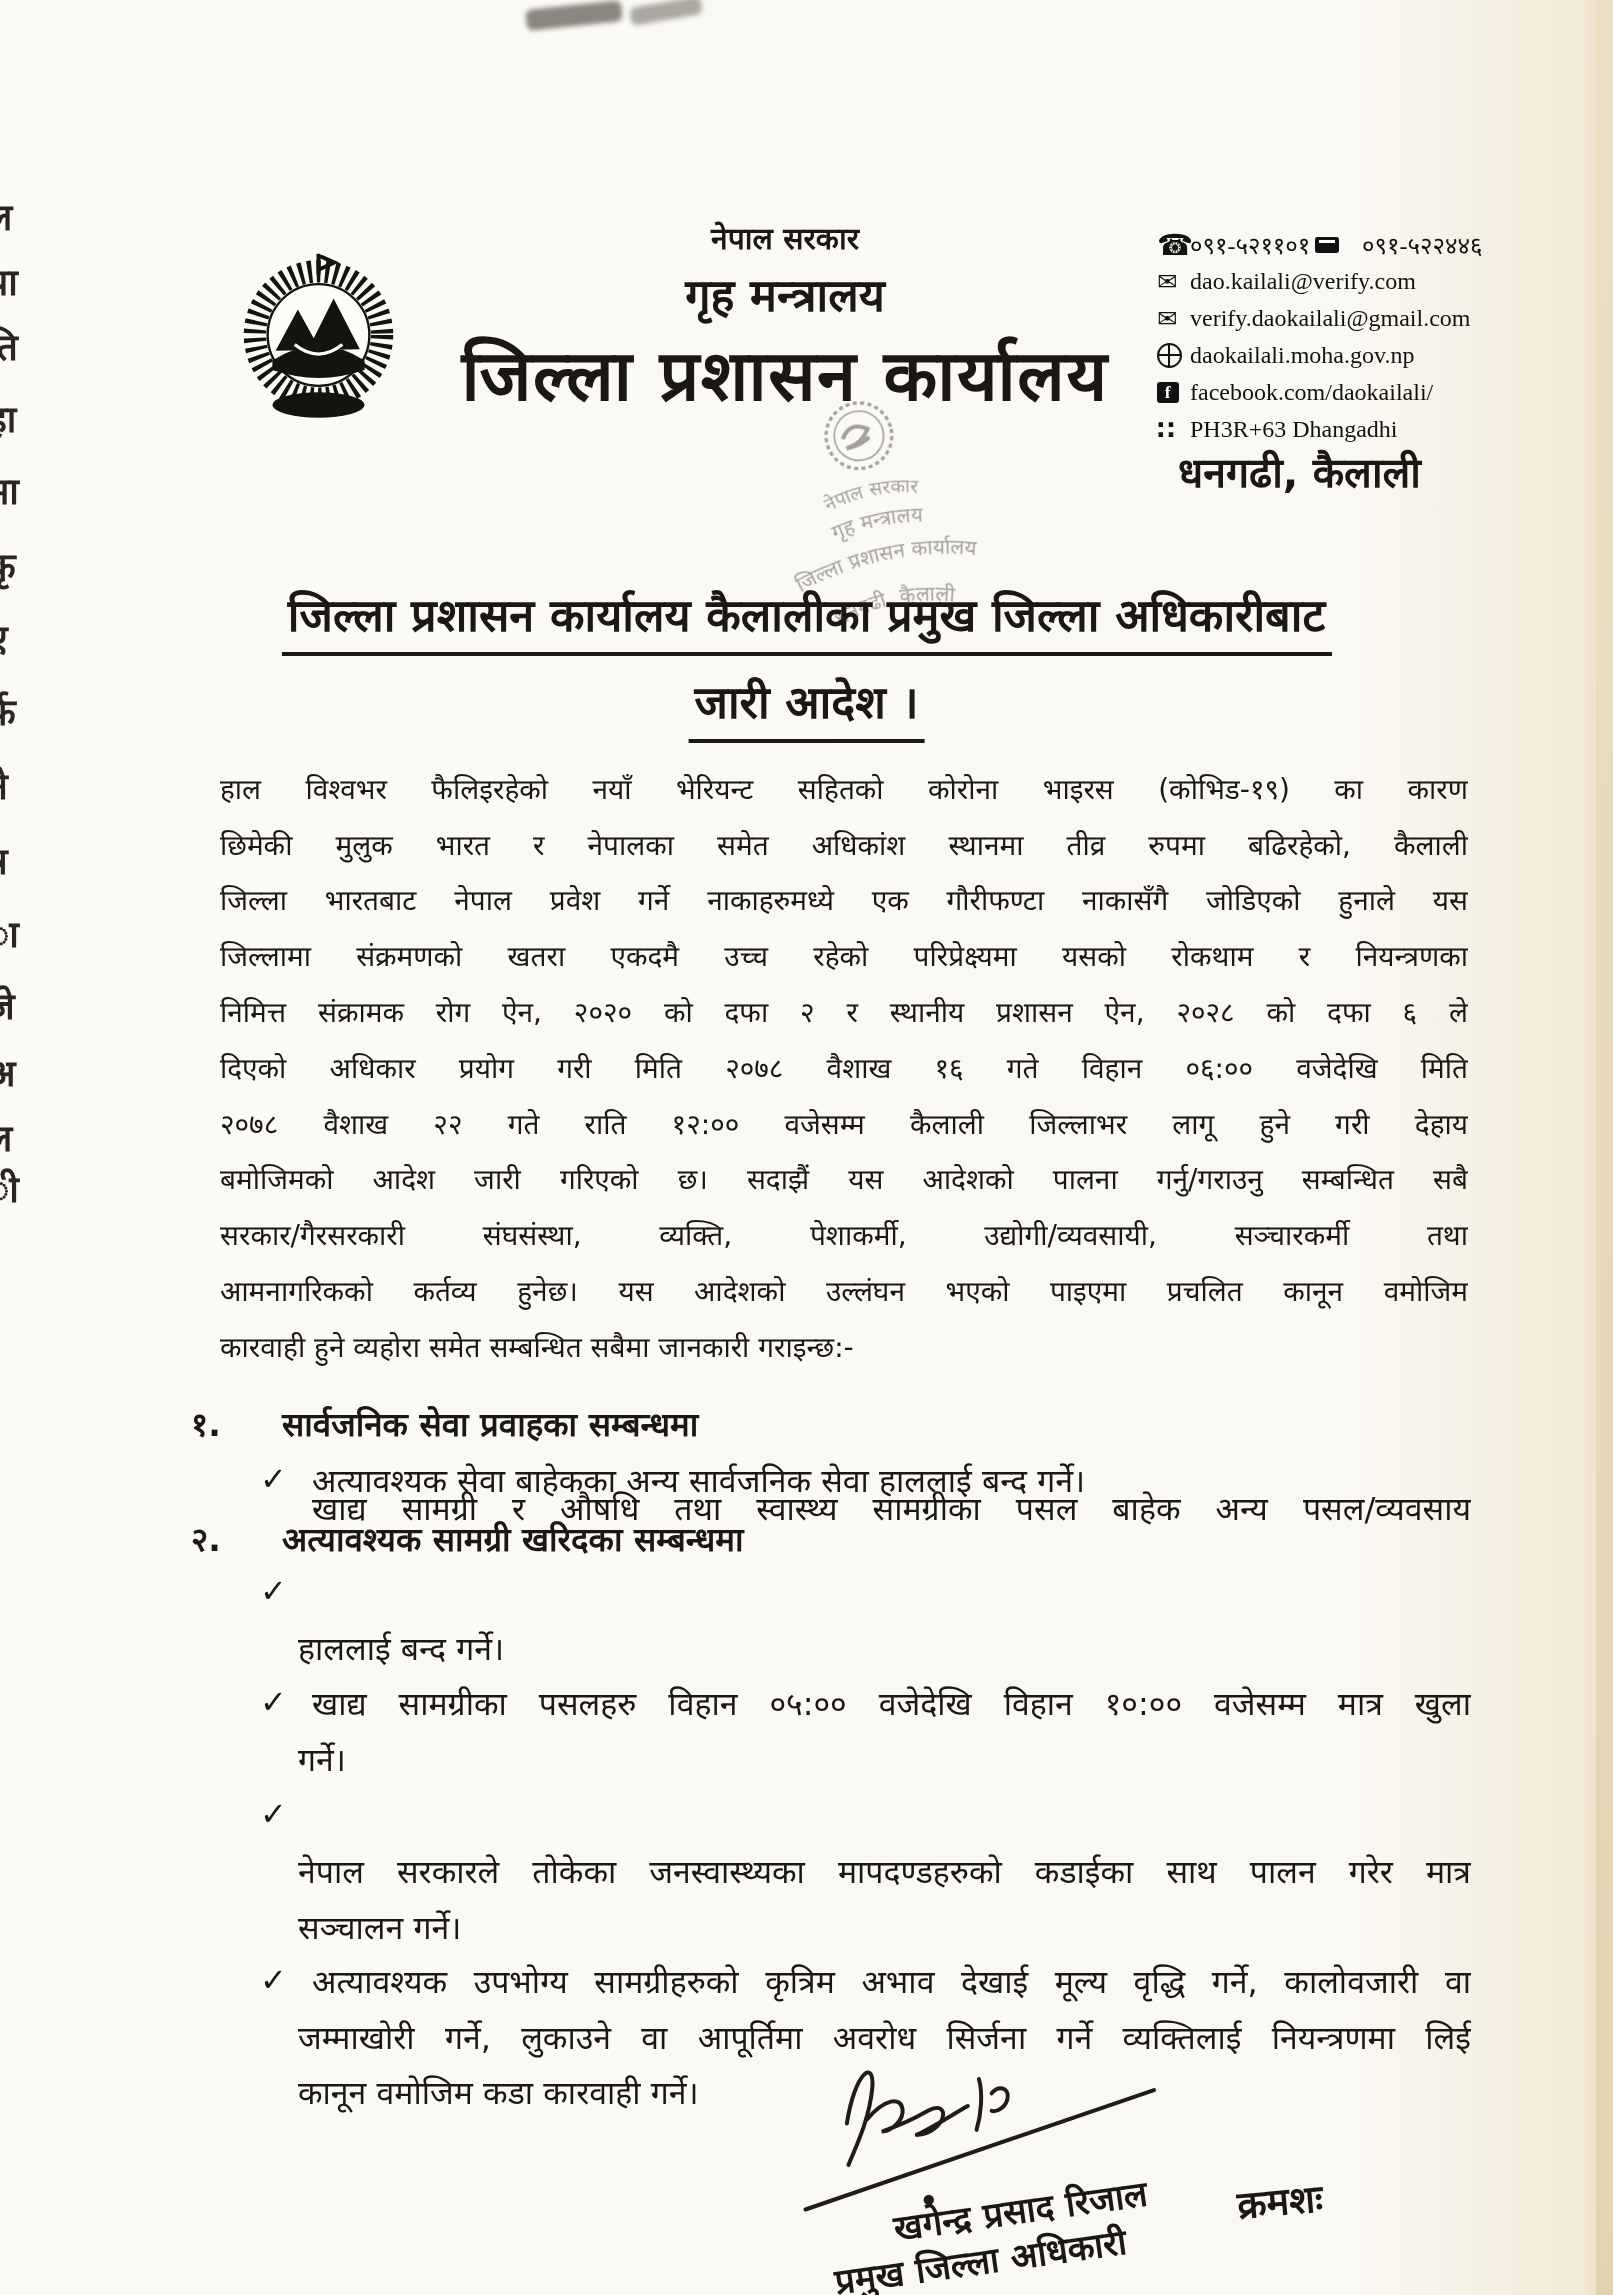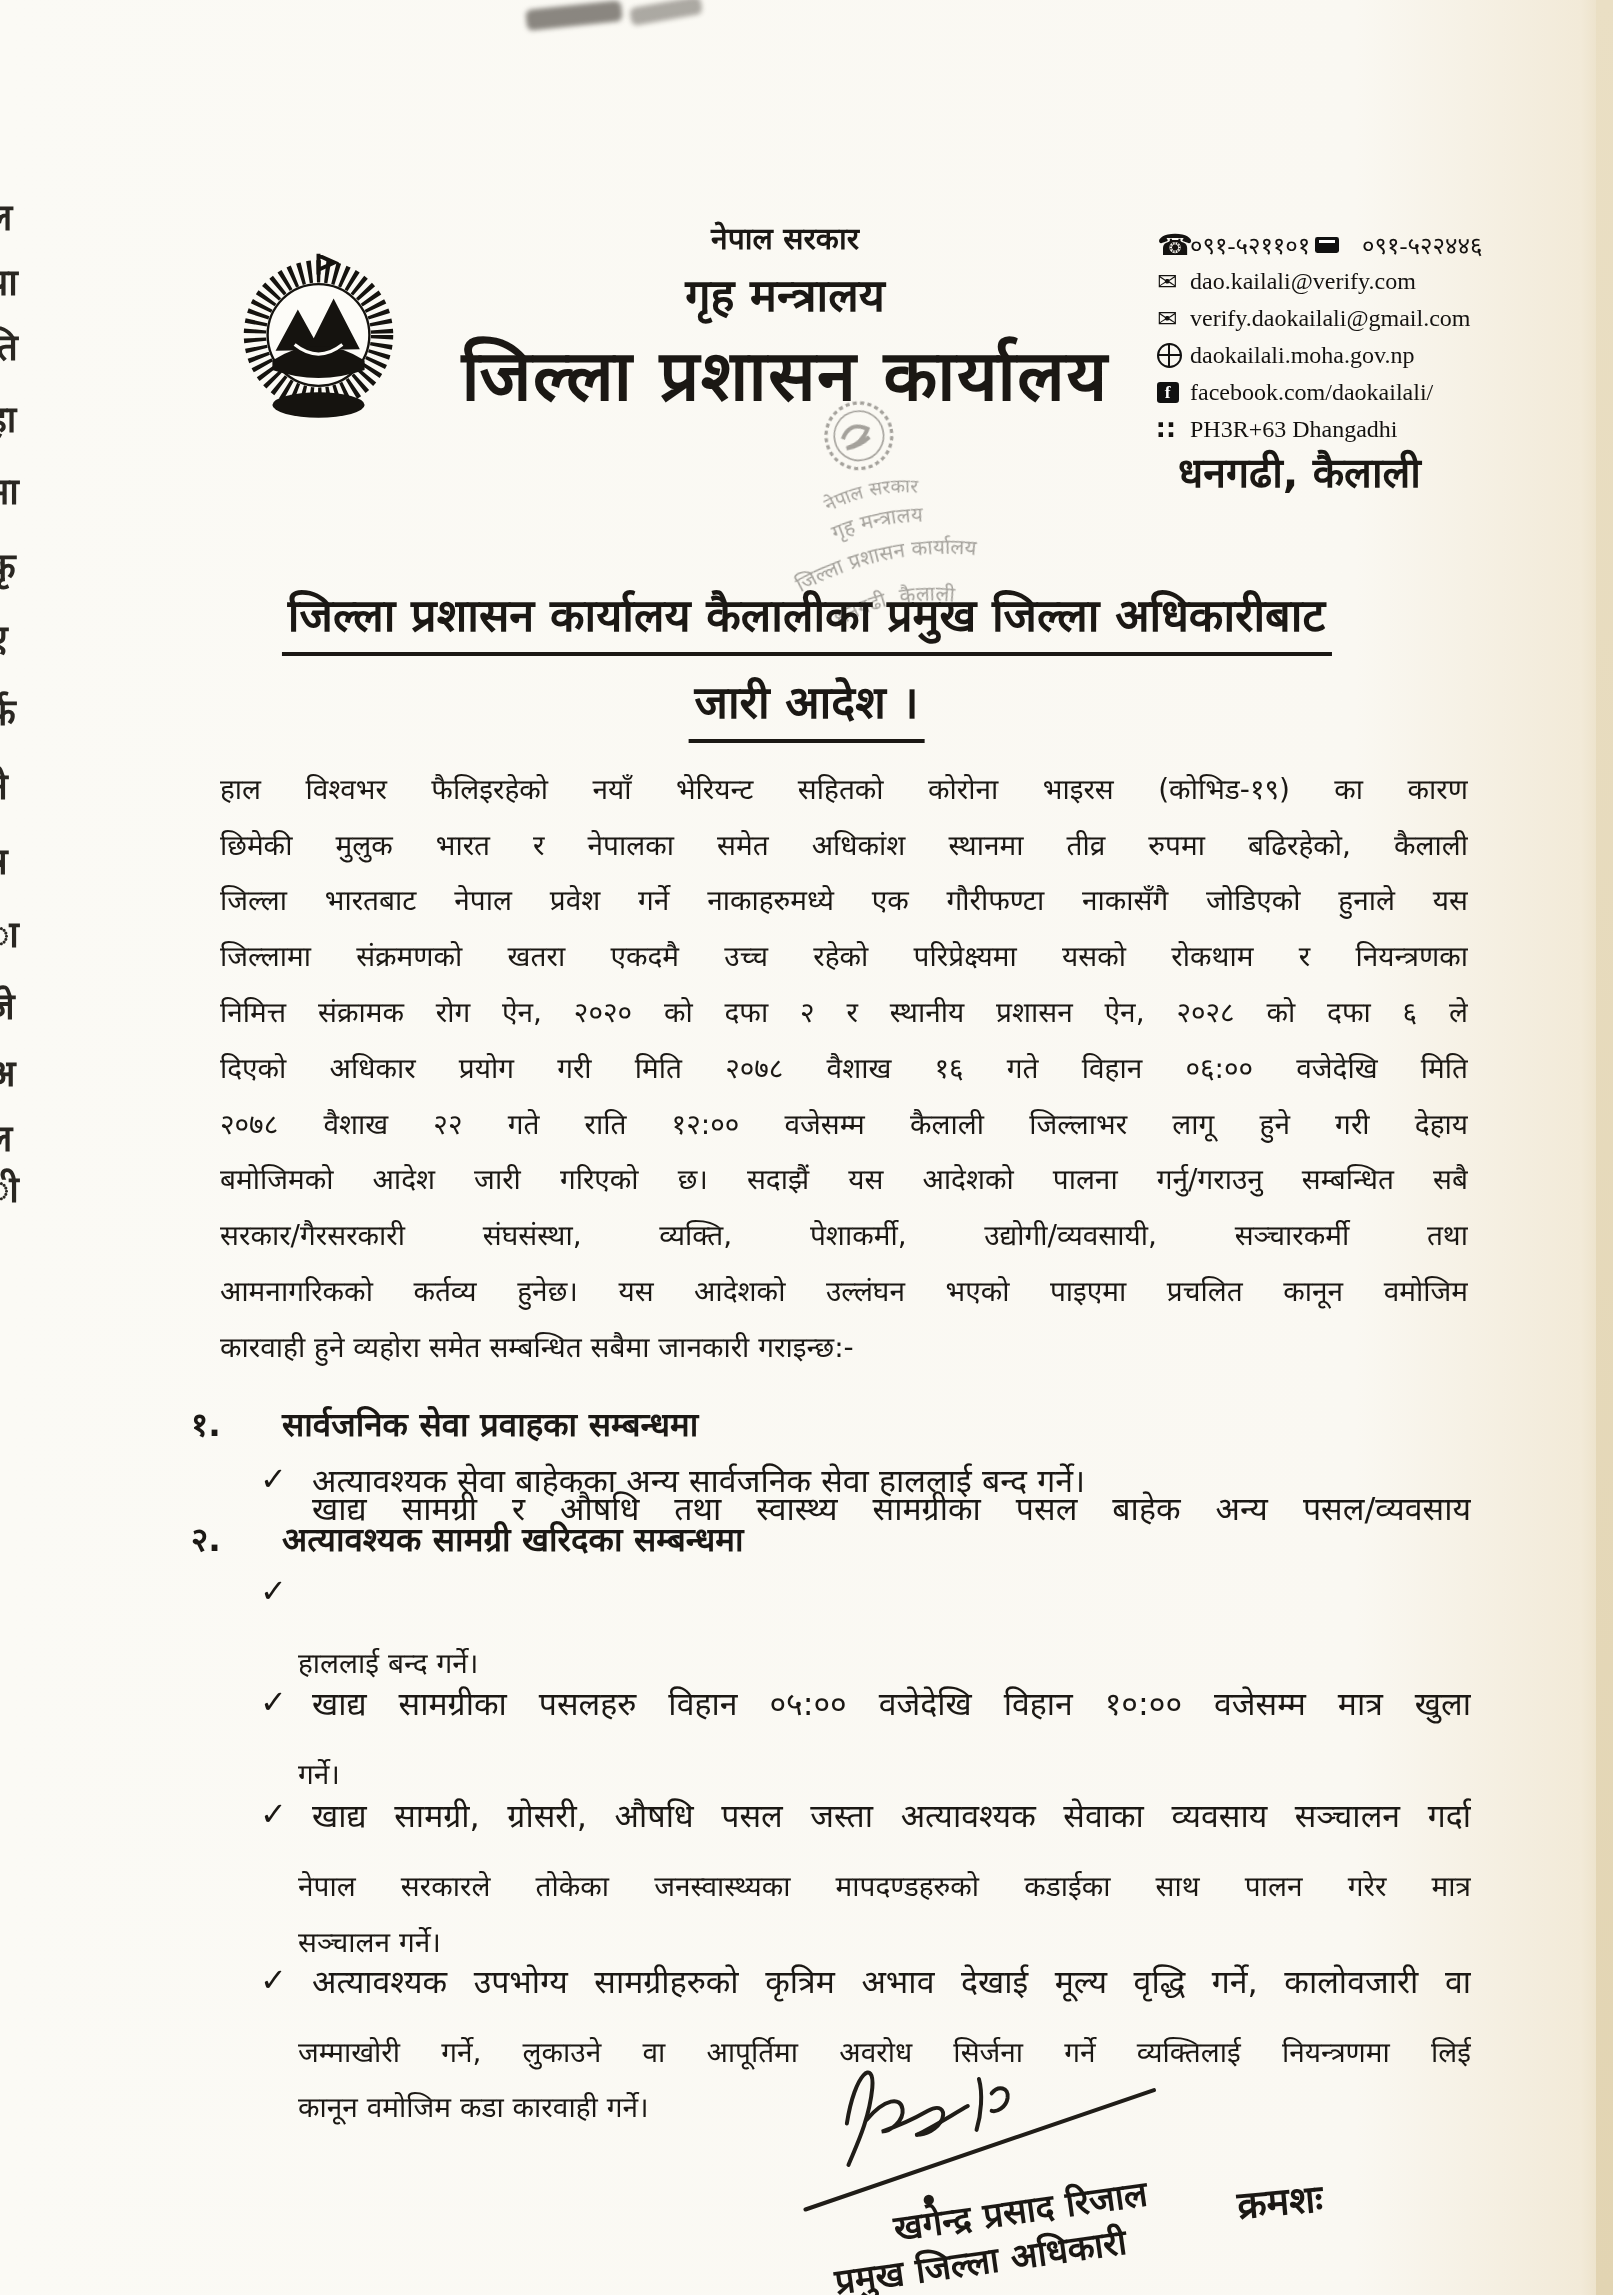--- a/index.html
+++ b/index.html
@@ -38,21 +38,21 @@
       white-space:nowrap;border-bottom:4px solid #1b1814;padding:0 6.4px 8px;}
   
   .bline{position:absolute;left:220px;width:1248px;height:53px;overflow:hidden;
          font-size:28px;line-height:45px;}
   .just{text-align:justify;text-align-last:justify;}
   
   .lnum{position:absolute;left:191px;font-size:33px;font-weight:bold;}
   .lhead{position:absolute;left:282px;font-size:33px;font-weight:bold;white-space:nowrap;}
   .lcheck{position:absolute;left:260px;font-size:32px;font-weight:bold;}
   .ltext{position:absolute;left:312px;width:1159px;height:51px;overflow:hidden;font-size:32px;line-height:43px;}
-  .lcont{position:absolute;left:298px;width:1173px;height:51px;overflow:hidden;font-size:28px;line-height:43px;margin-top:14px;}
+  .lcont{position:absolute;left:298px;width:1173px;height:51px;overflow:hidden;font-size:32px;line-height:43px;}
   
   .sig-name{position:absolute;left:845px;top:2186px;width:351px;text-align:center;
       font-size:35px;font-weight:bold;transform:rotate(-8deg);white-space:nowrap;}
   .sig-title{position:absolute;left:805px;top:2237px;width:351px;text-align:center;
       font-size:35px;font-weight:bold;transform:rotate(-8deg);white-space:nowrap;}
   .sig-note{position:absolute;left:1237px;top:2174px;font-size:38px;font-weight:bold;
       transform:rotate(-5deg);white-space:nowrap;}
   
   .smudge{position:absolute;background:rgba(45,40,32,.55);filter:blur(2.4px);border-radius:6.4px;}
   .strip{position:absolute;right:0;top:0;width:17.5px;height:2295px;
@@ -180,21 +180,20 @@
 
   <span class="lcheck" style="top:1572px">✓</span>
   <div class="ltext just" style="top:1488px">खाद्य सामग्री र औषधि तथा स्वास्थ्य सामग्रीका पसल बाहेक अन्य पसल/व्यवसाय</div>
   <div class="lcont" style="top:1628px">हाललाई बन्द गर्ने।</div>
 
   <span class="lcheck" style="top:1683px">✓</span>
   <div class="ltext just" style="top:1683px">खाद्य सामग्रीका पसलहरु विहान ०५:०० वजेदेखि विहान १०:०० वजेसम्म मात्र खुला</div>
   <div class="lcont" style="top:1739px">गर्ने।</div>
 
   <span class="lcheck" style="top:1795px">✓</span>
-  <div class="ltext just" style="top:1795px">खाद्य सामग्री, ग्रोसरी, औषधि पसल जस्ता अत्यावश्यक सेवाका व्यवसाय सञ्चालन गर्दा</div>
   <div class="lcont just" style="top:1851px">नेपाल सरकारले तोकेका जनस्वास्थ्यका मापदण्डहरुको कडाईका साथ पालन गरेर मात्र</div>
   <div class="lcont" style="top:1907px">सञ्चालन गर्ने।</div>
 
   <span class="lcheck" style="top:1961px">✓</span>
   <div class="ltext just" style="top:1961px">अत्यावश्यक उपभोग्य सामग्रीहरुको कृत्रिम अभाव देखाई मूल्य वृद्धि गर्ने, कालोवजारी वा</div>
   <div class="lcont" style="top:2072px">कानून वमोजिम कडा कारवाही गर्ने।</div>
   <div class="lcont just" style="top:2017px">जम्माखोरी गर्ने, लुकाउने वा आपूर्तिमा अवरोध सिर्जना गर्ने व्यक्तिलाई नियन्त्रणमा लिई</div>
 
   <svg class="abs" style="left:797px;top:2044px;" width="375" height="183" viewBox="0 0 470 230">
     <g stroke="#201d18" stroke-width="5" fill="none" stroke-linecap="round">

